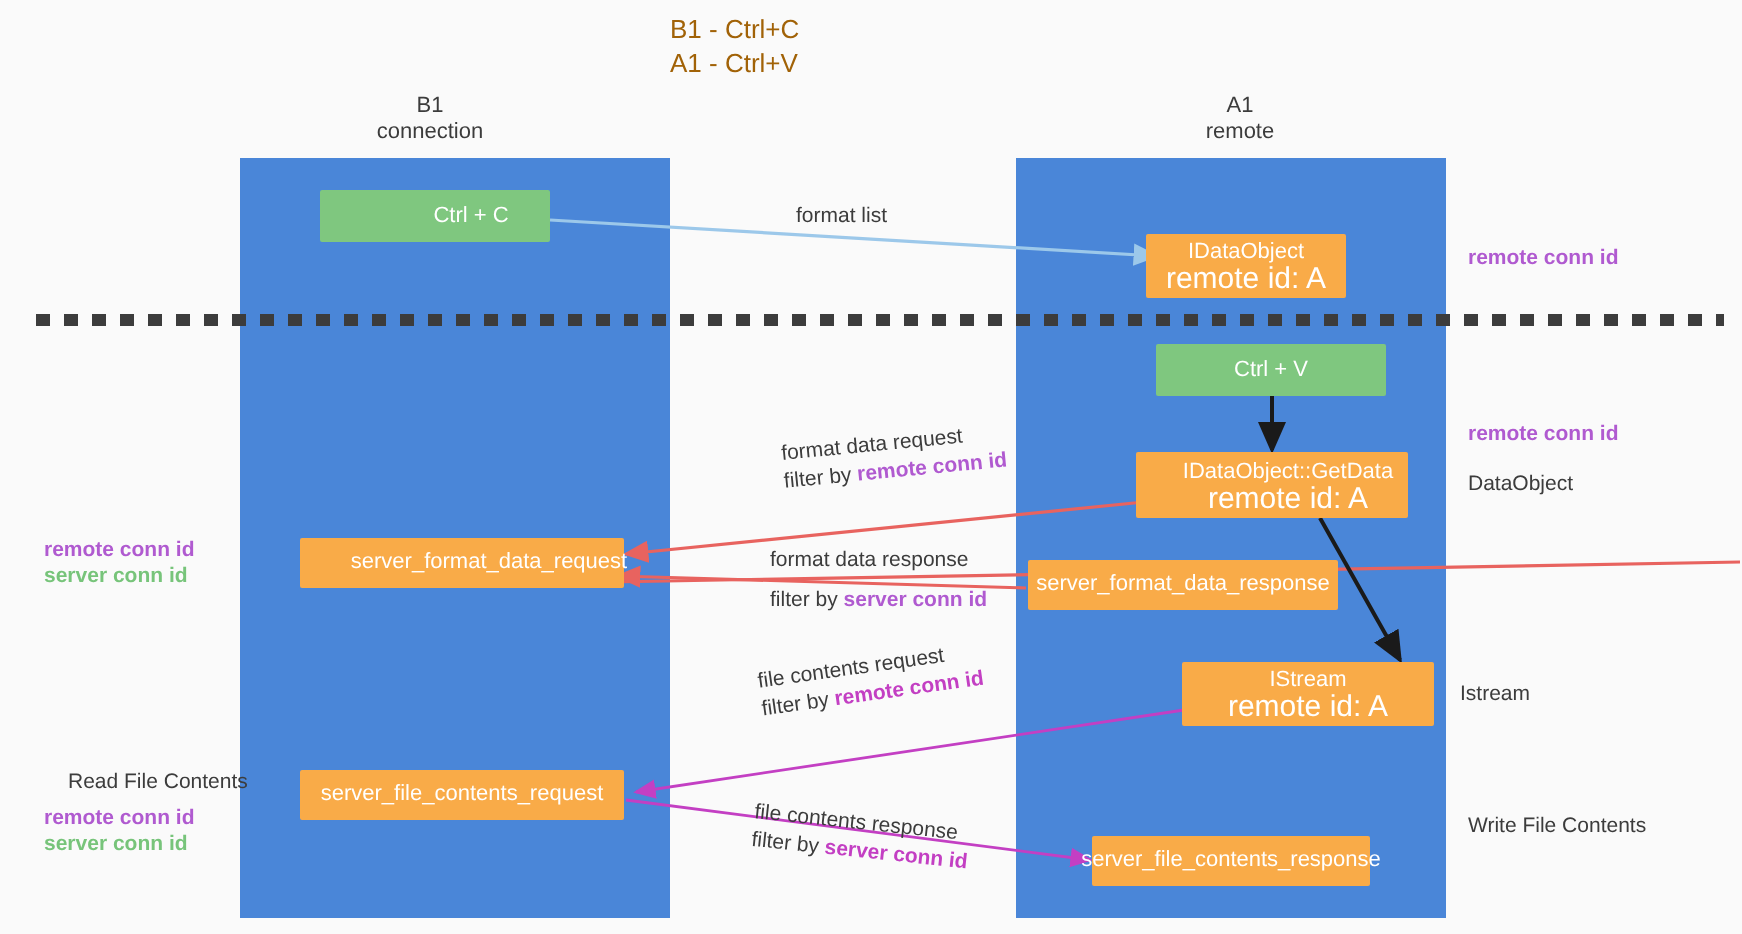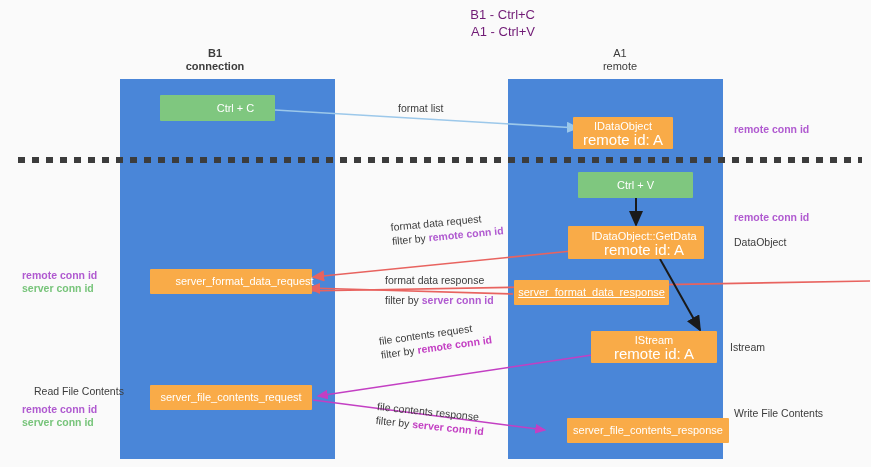--- a/index.html
+++ b/index.html
@@ -16,40 +16,40 @@
        align-items:center;justify-content:center;color:#ffffff;font-size:11px;
        line-height:13px;text-align:center;border-radius:1px;}
   .box.green{background:#7fc77f;}
   .box.orange{background:#f9ab48;}
   .box .l2{font-size:15px;line-height:13px;}
 
   
   .lbl{position:absolute;font-size:10.5px;line-height:13px;color:#3c3c3c;white-space:nowrap;}
   .lbl.purple{color:#b05ad0;font-weight:bold;}
   .lbl.green-t{color:#77c47a;font-weight:bold;}
-  .title{position:absolute;text-align:right;font-size:13px;line-height:17px;color:#701a75;}
+  .title{position:absolute;text-align:left;font-size:13px;line-height:17px;color:#a16207;}
 
   
   .cap{position:absolute;font-size:10.5px;line-height:14px;color:#3c3c3c;white-space:nowrap;}
   .cap .hi-purple{color:#b05ad0;font-weight:bold;}
   .cap .hi-magenta{color:#c33fc3;font-weight:bold;}
 
   svg.overlay{position:absolute;left:0;top:0;width:871px;height:467px;pointer-events:none;}
 </style>
 </head>
 <body>
 
 <div id="stage">
 
   <div class="title" style="left:335px;top:6px;width:200px;">
     <div>B1 - Ctrl+C</div>
     <div>A1 - Ctrl+V</div>
   </div>
 
-  <div class="lane-head" style="left:135px;top:47px;width:160px;font-weight:bold;">
+  <div class="lane-head" style="left:135px;top:47px;width:160px;">
     <div>B1</div>
     <div>connection</div>
   </div>
   <div class="lane-head" style="left:540px;top:47px;width:160px;">
     <div>A1</div>
     <div>remote</div>
   </div>
 
   <div class="lane" style="left:120px;top:79px;width:215px;height:380px;"></div>
   <div class="lane" style="left:508px;top:79px;width:215px;height:380px;"></div>
@@ -103,34 +103,34 @@
 
   <div class="box orange" style="left:568px;top:226px;width:136px;height:33px;padding-left:16px;">
     <div>IDataObject::GetData</div>
     <div class="l2">remote id: A</div>
   </div>
 
   <div class="box orange" style="left:150px;top:269px;width:162px;height:25px;padding-left:27px;">
     <div>server_format_data_request</div>
   </div>
 
-  <div class="box orange" style="left:514px;top:280px;width:155px;height:25px;text-decoration:underline;">
+  <div class="box orange" style="left:514px;top:280px;width:155px;height:25px;">
     <div>server_format_data_response</div>
   </div>
 
   <div class="box orange" style="left:591px;top:331px;width:126px;height:32px;">
     <div>IStream</div>
     <div class="l2">remote id: A</div>
   </div>
 
   <div class="box orange" style="left:150px;top:385px;width:162px;height:25px;">
     <div>server_file_contents_request</div>
   </div>
 
-  <div class="box orange" style="left:567px;top:418px;width:162px;height:25px;">
+  <div class="box orange" style="left:546px;top:418px;width:139px;height:25px;">
     <div>server_file_contents_response</div>
   </div>
 
   <div class="cap" style="left:398px;top:101px;">
     <span>format list</span>
   </div>
 
   <div class="cap" style="left:390px;top:220px;transform:rotate(-5.5deg);transform-origin:left top;">
     <div>format data request</div>
     <div>

